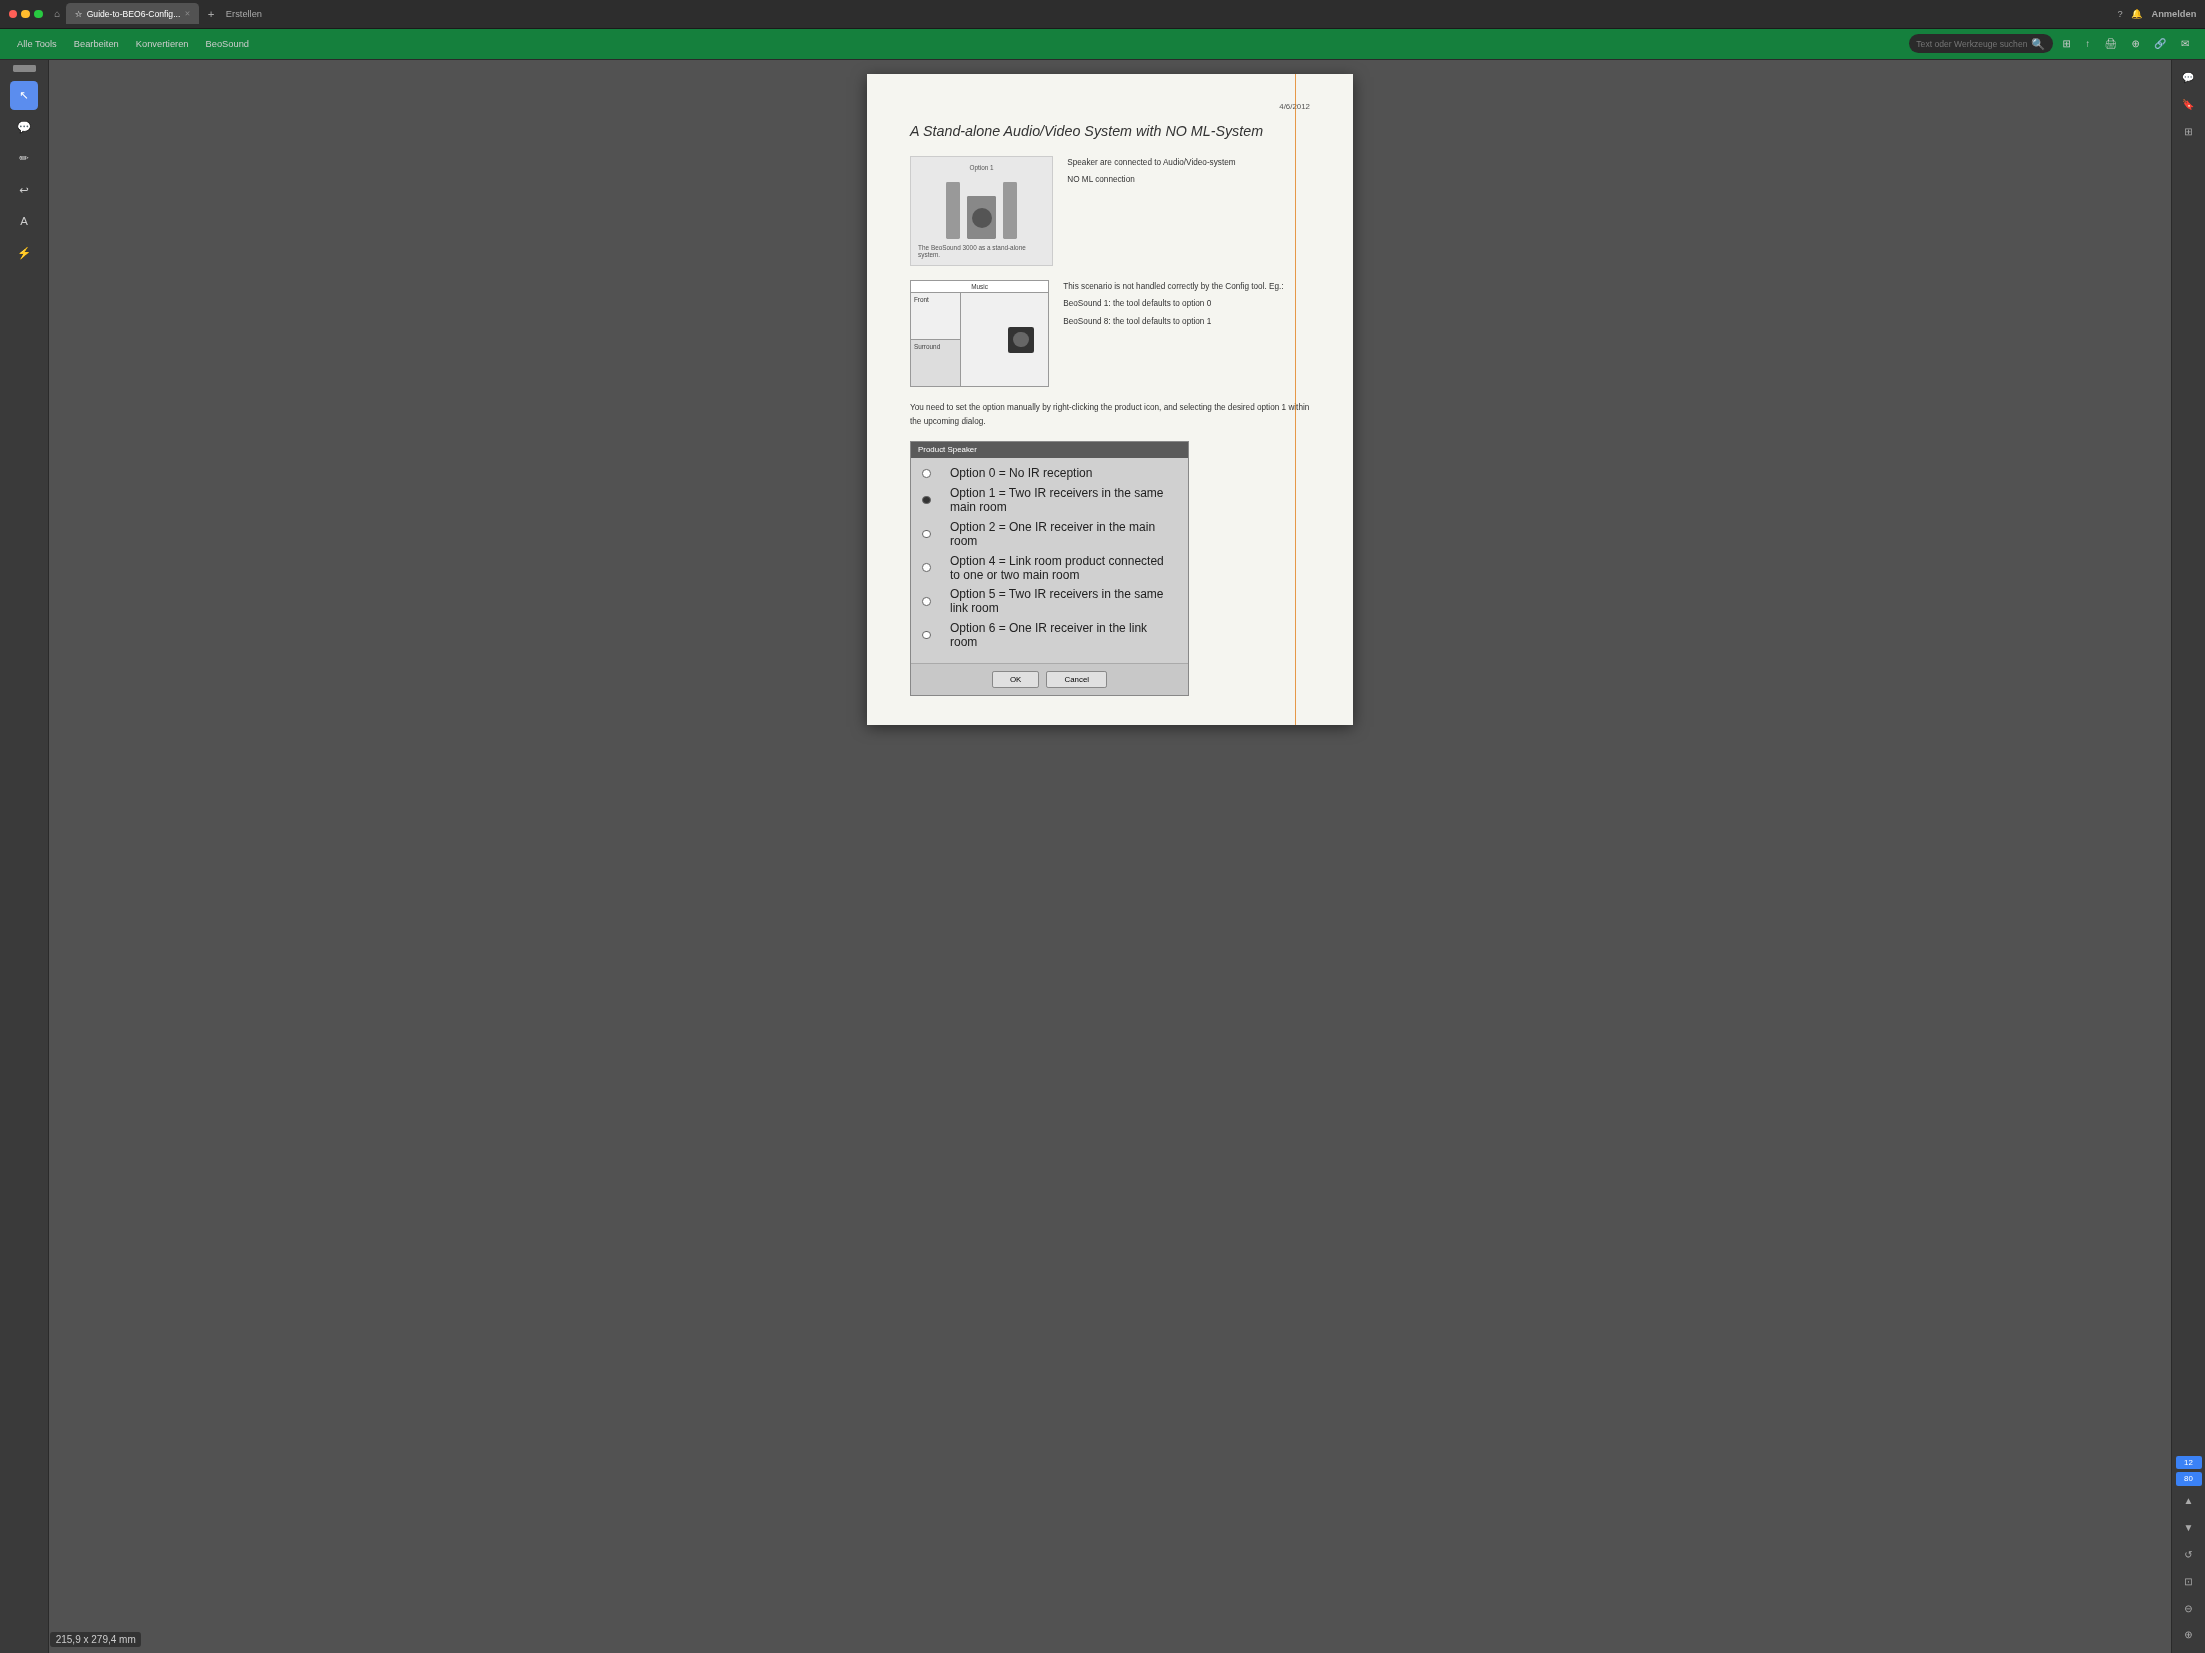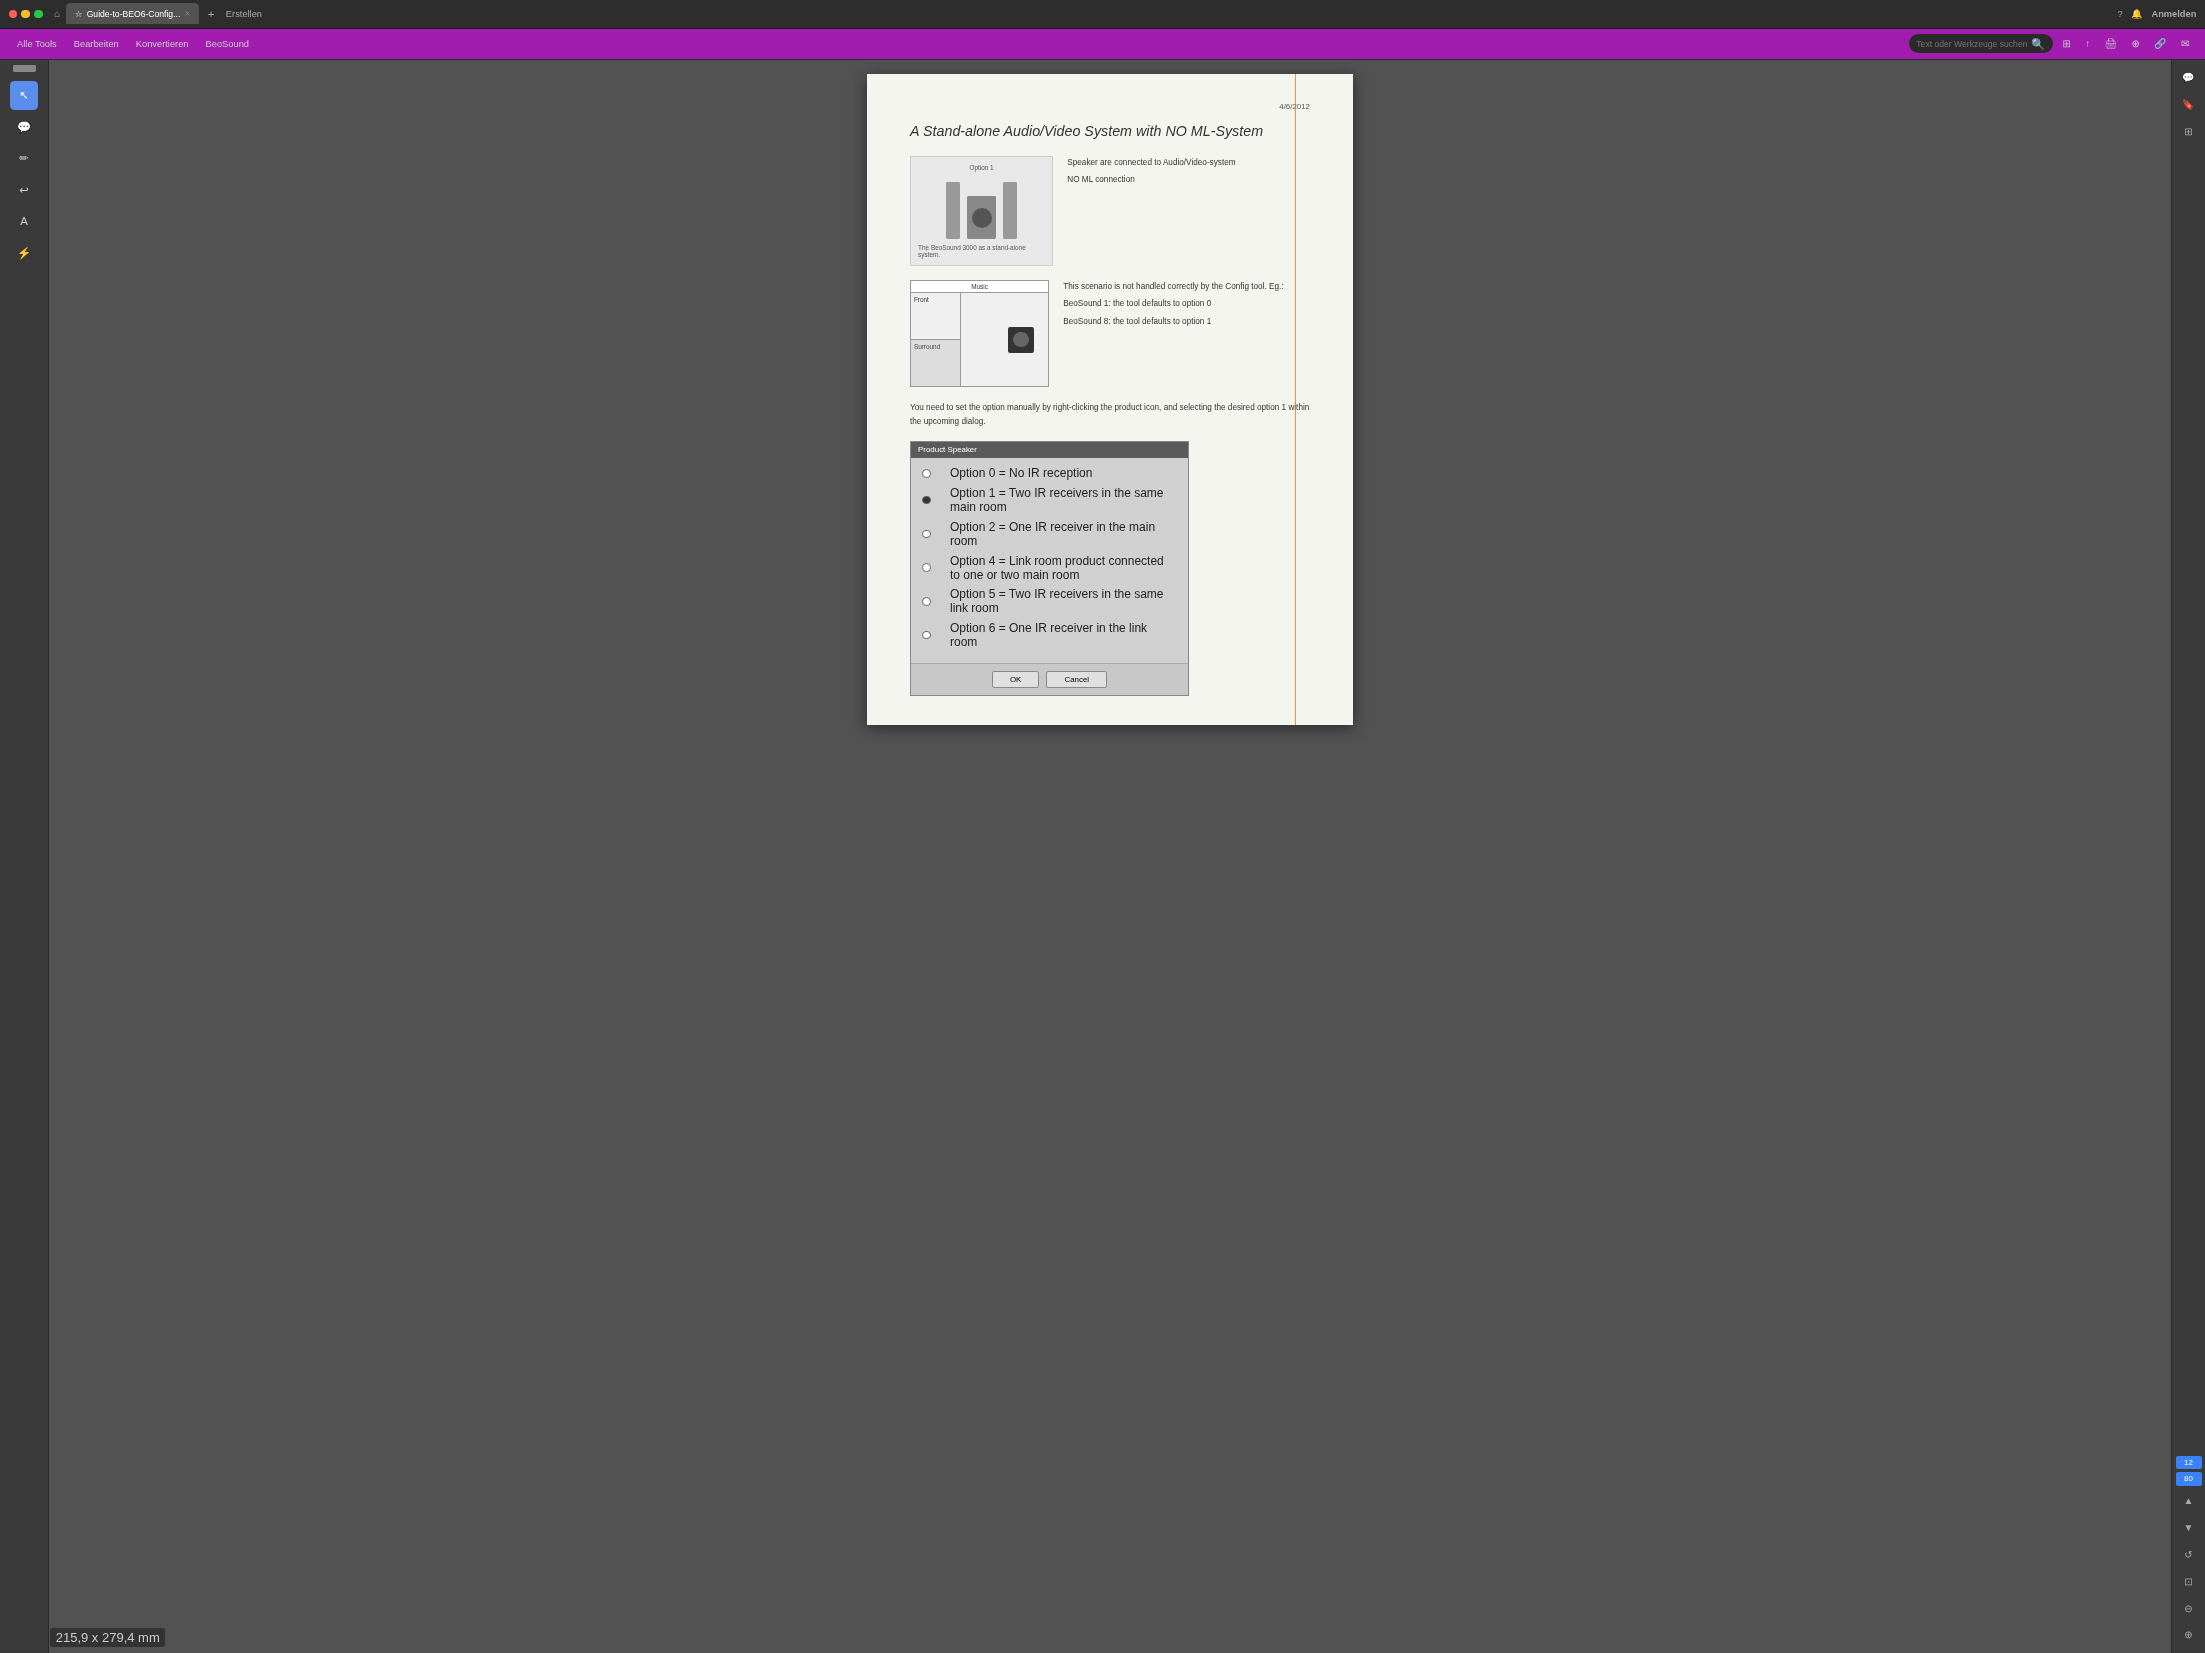--- a/index.html
+++ b/index.html
@@ -23,21 +23,21 @@
     }
     .tab.active { background: #525252; color: #fff; }
     .tab-close { font-size: 7.1px; color: #888; cursor: pointer; }
     .new-tab-btn { color: #aaa; font-size: 11.4px; cursor: pointer; padding: 1.4px 5.7px; }
     .title-bar-right { display: flex; align-items: center; gap: 8.6px; margin-left: auto; }
     .title-bar-right span { color: #aaa; font-size: 9.3px; cursor: pointer; }
     .sign-in-btn { color: #fff; font-size: 9.3px; font-weight: 600; cursor: pointer; }
 
     
     .toolbar {
-      display: flex; align-items: center; height: 31px; background: #a21caf;
+      display: flex; align-items: center; height: 31px; background: #15803d;
       padding: 0 11.4px; gap: 5.7px; border-bottom: 0.7px solid #2a2a2a;
     }
     .toolbar-item { color: #ccc; font-size: 9.3px; cursor: pointer; padding: 2.9px 5.7px; border-radius: 2.9px; }
     .toolbar-right { margin-left: auto; display: flex; align-items: center; gap: 5.7px; }
     .search-box {
       display: flex; align-items: center; background: #2a2a2a; border-radius: 11.4px;
       padding: 2.9px 7.1px; gap: 1px;
     }
     .search-box input { background: none; border: none; color: #ccc; font-size: 8.6px; outline: none; width: 114px; }
     .icon-btn { color: #ccc; font-size: 10px; cursor: pointer; padding: 2.9px 4.3px; border-radius: 2.9px; }
@@ -128,21 +128,21 @@
     .body-text { font-size: 8.2px; color: #333; line-height: 1.7; margin-bottom: 8.6px; }
 
     
     .right-sidebar {
       width: 34px; background: #3a3a3a; display: flex; flex-direction: column;
       align-items: center; padding: 5.7px 0; gap: 2.9px; border-left: 0.7px solid #2a2a2a;
     }
     .right-tool { width: 24px; height: 24px; display: flex; align-items: center; justify-content: center; color: #aaa; font-size: 10px; cursor: pointer; border-radius: 2.9px; }
     .page-num-display { color: #fff; font-size: 7.9px; background: #3b82f6; padding: 2.1px 4.3px; border-radius: 2.1px; text-align: center; width: 26px; }
 
-    .status-bar { position: fixed; bottom: 5.7px; left: 50px; background: #333; color: #ccc; font-size: 13px; padding: 2.1px 5.7px; border-radius: 2.9px; }
+    .status-bar { position: fixed; bottom: 5.7px; left: 50px; background: #333; color: #ccc; font-size: 10px; padding: 2.1px 5.7px; border-radius: 2.9px; }
   </style>
 </head>
 <body>
 
 <div class="title-bar">
   <div class="traffic-lights">
     <div class="tl tl-red"></div>
     <div class="tl tl-yellow"></div>
     <div class="tl tl-green"></div>
   </div>

